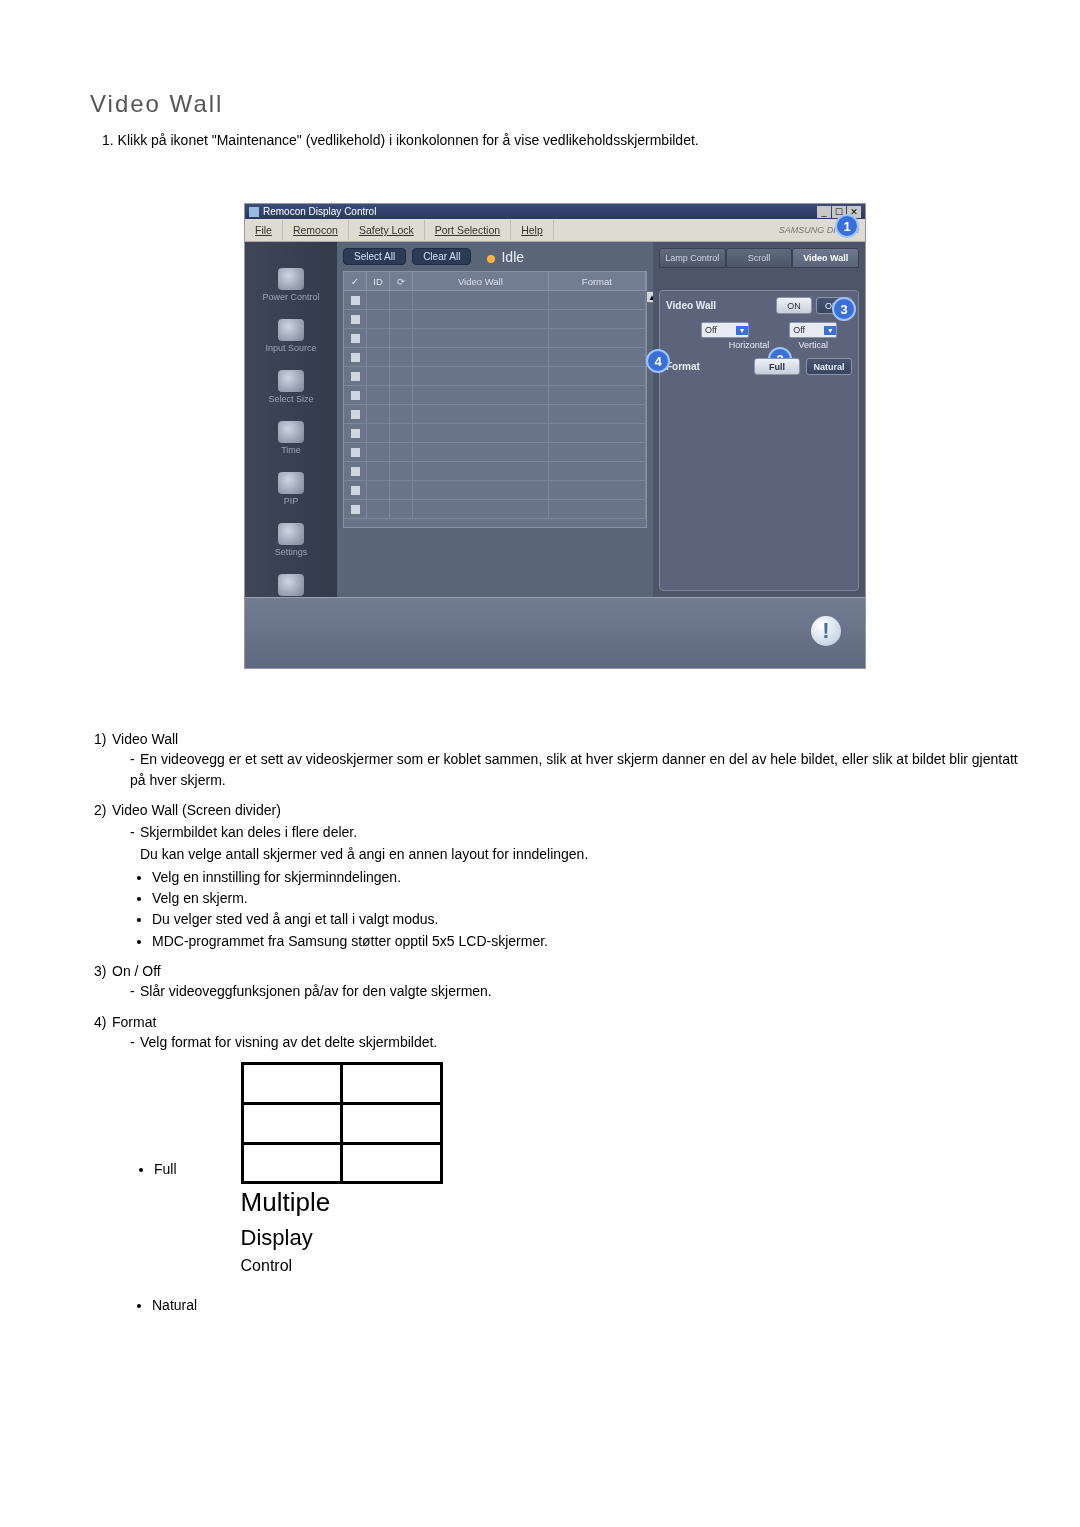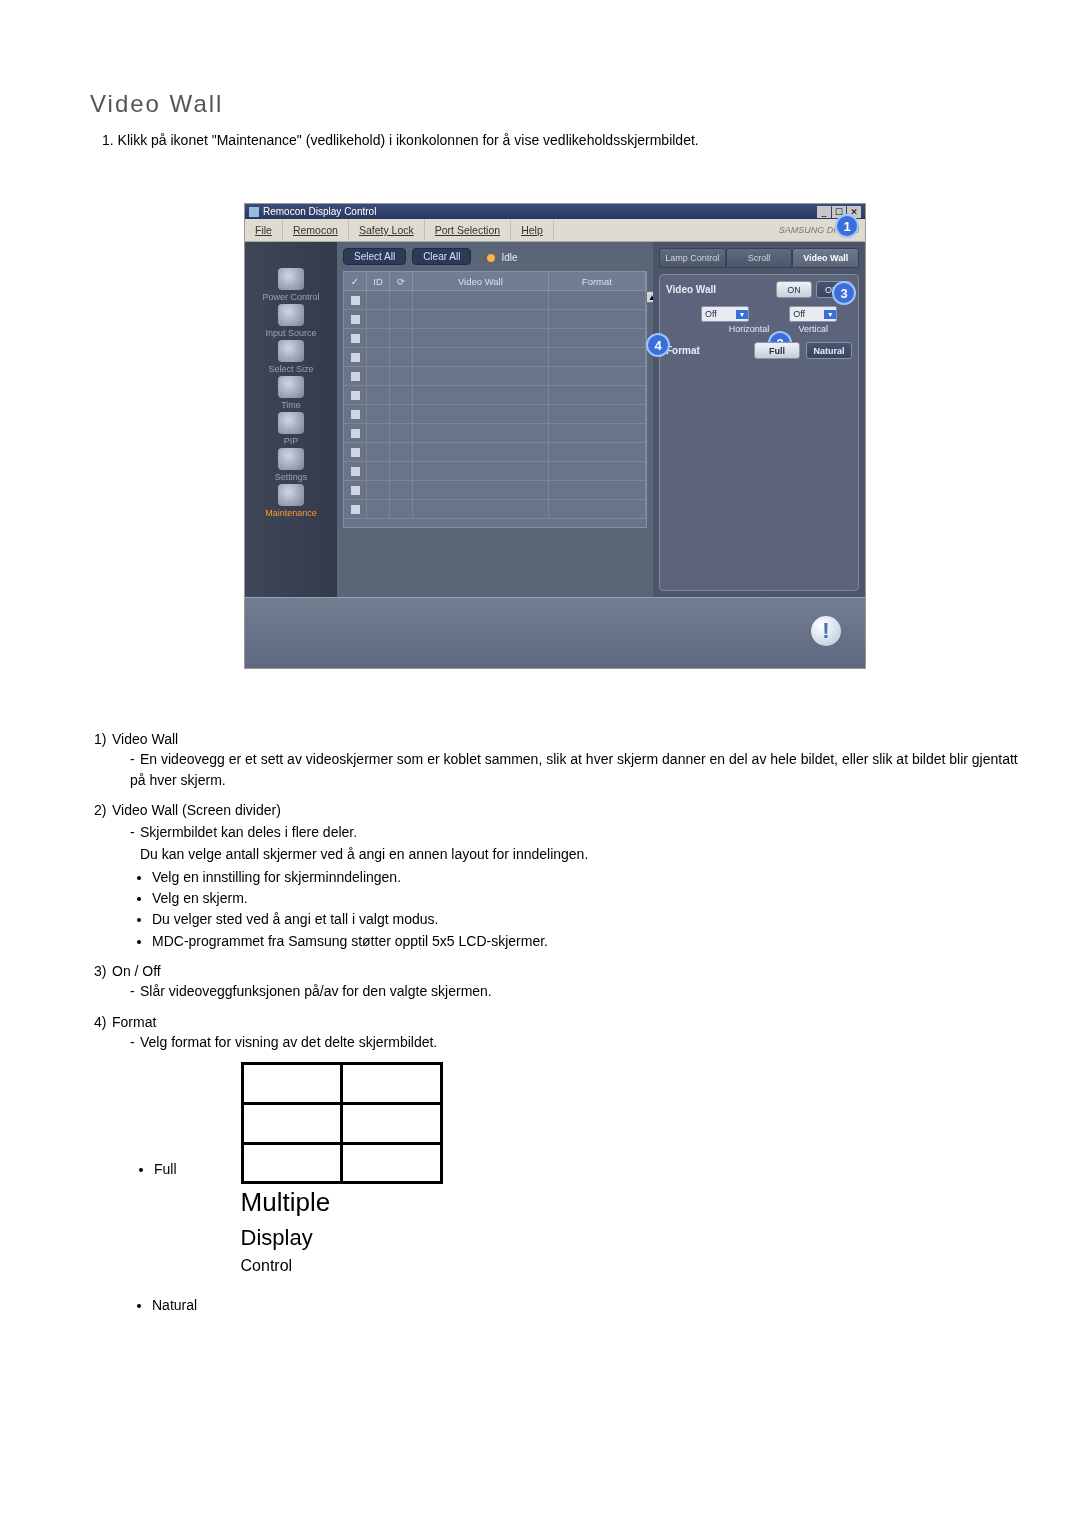--- a/index.html
+++ b/index.html
@@ -91,21 +91,21 @@
     background: #5a6578;
     height: 355px;
   }
   .m-side {
     width: 92px;
     background: linear-gradient(90deg,#3f4658,#333a4a);
     display: flex;
     flex-direction: column;
     align-items: center;
     padding-top: 26px;
-    gap: 2px;
+    gap: 17px;
   }
   .m-side .s-item {
     display: flex;
     flex-direction: column;
     align-items: center;
     color: #9aa3b5;
     font-size: 9px;
   }
   .m-side .s-item.active { color: #ff9a2e; }
   .m-side .s-icon {
@@ -134,21 +134,21 @@
     font-size: 10px;
     border: 1px solid #1f2b44;
   }
   .idle-dot {
     width: 8px; height: 8px; border-radius: 50%;
     background: #ffb347;
     display: inline-block;
     margin-right: 3px;
     vertical-align: middle;
   }
-  .idle-label { color: #e8edf7; font-size: 10px;}
+  .idle-label { color: #e8edf7; font-size: 14px;}
   .m-grid {
     border: 1px solid #8892a6;
     background: #6a7488;
     height: 255px;
     position: relative;
   }
   .m-grid .hdr {
     display: flex;
     background: #737d91;
     border-bottom: 1px solid #8892a6;
@@ -182,21 +182,21 @@
     width: 212px;
     background: #4d5668;
     padding: 6px;
     position: relative;
     box-sizing: border-box;
     display:flex;flex-direction:column;
   }
   .tabs {
     display: flex;
     height: 20px;
-    margin-bottom: 6px;
+    margin-bottom: 22px;
     font-size: 9px;
     color: #cfd6e2;
   }
   .tab {
     flex:1;
     background: linear-gradient(#616b7e,#4c566a);
     border: 1px solid #3a4152;
     display:flex;align-items:center;justify-content:center;
     border-top-left-radius:3px;border-top-right-radius:3px;
   }

